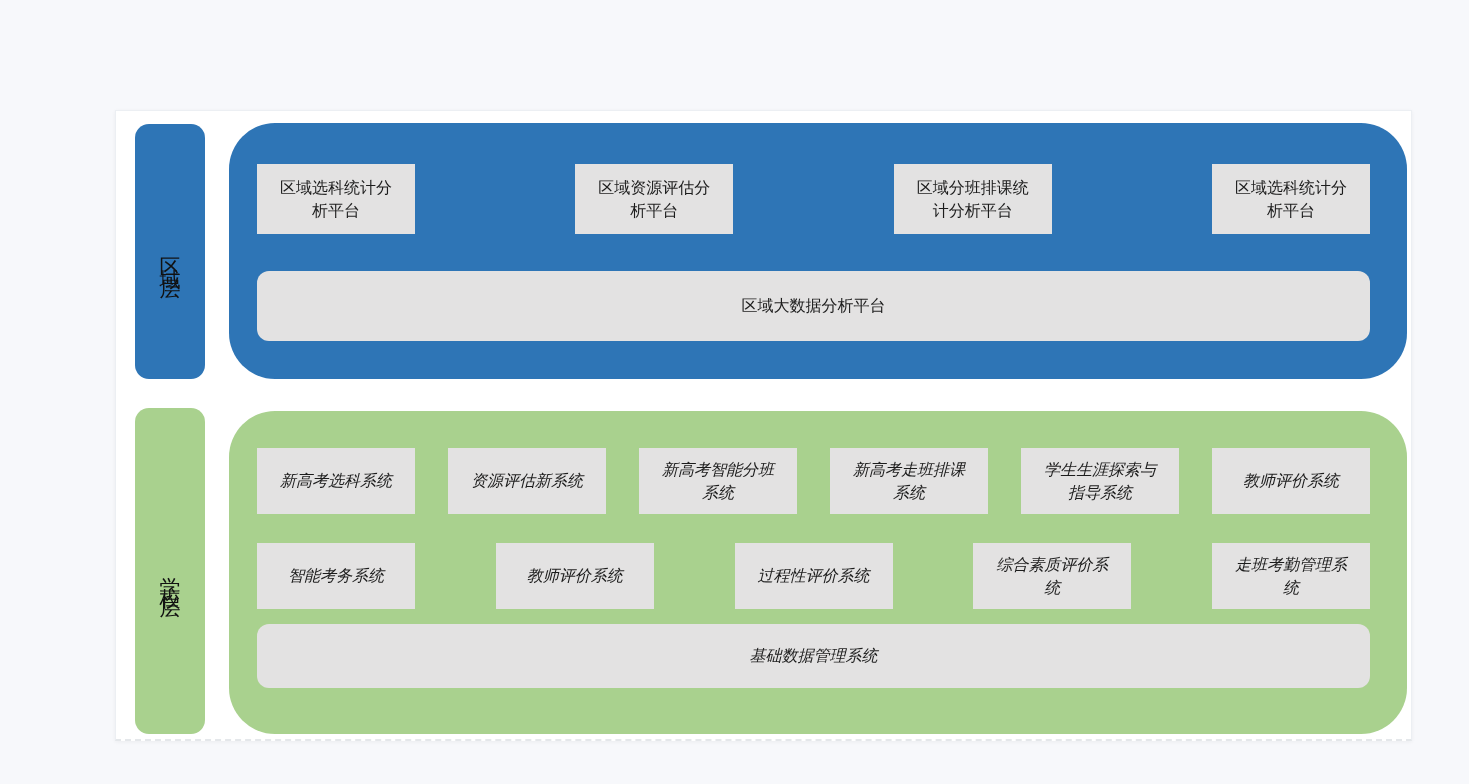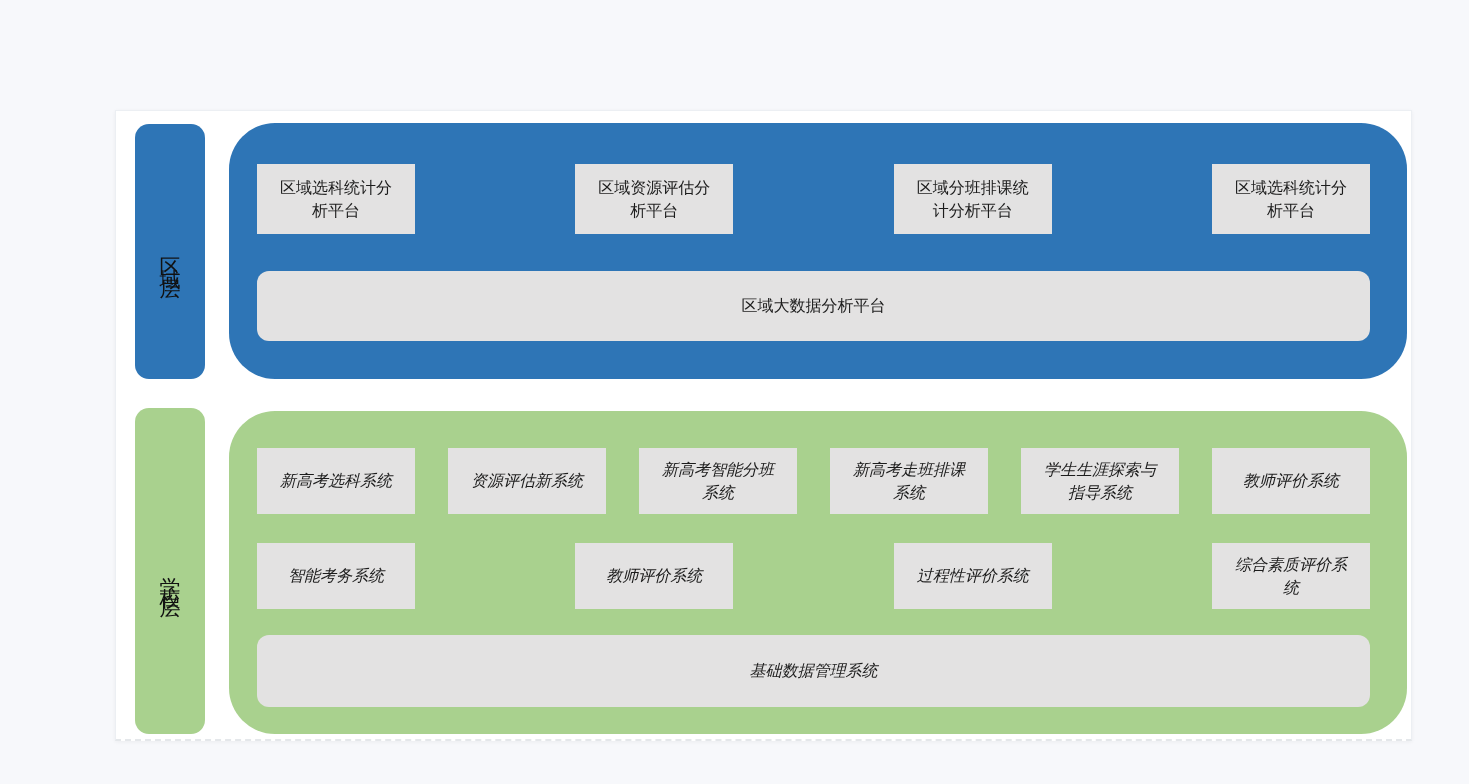--- a/index.html
+++ b/index.html
@@ -44,21 +44,21 @@
   
   .region-label{left:19px;top:13px;width:70px;height:255px;}
   .region-container{left:113px;top:12px;width:1178px;height:256px;}
   .region-row1{top:41px;}
   .region-big{top:148px;height:70px;}
   
   .school-label{left:19px;top:297px;width:70px;height:326px;}
   .school-container{left:113px;top:300px;width:1178px;height:323px;}
   .school-row1{top:37px;}
   .school-row2{top:132px;}
-  .school-big{top:224px;height:72px;}
+  .school-big{top:213px;height:64px;}
 </style>
 </head>
 <body>
 
 <div class="panel">
 
   <div class="layer-label region-label" style="background-color: rgb(46, 117, 182);">
     <span class="vtext">区域层</span>
   </div>
 
@@ -83,17 +83,18 @@
       <div class="sys-box h66">新高考智能分班系统</div>
       <div class="sys-box h66">新高考走班排课系统</div>
       <div class="sys-box h66">学生生涯探索与指导系统</div>
       <div class="sys-box h66">教师评价系统</div>
     </div>
     <div class="box-row school-row2">
       <div class="sys-box h66">智能考务系统</div>
       <div class="sys-box h66">教师评价系统</div>
       <div class="sys-box h66">过程性评价系统</div>
       <div class="sys-box h66">综合素质评价系统</div>
+      <div class="sys-box h66">走班考勤管理系统</div>
     </div>
     <div class="big-box school-big">基础数据管理系统</div>
   </div>
 
 </div>
 
 </body></html>

